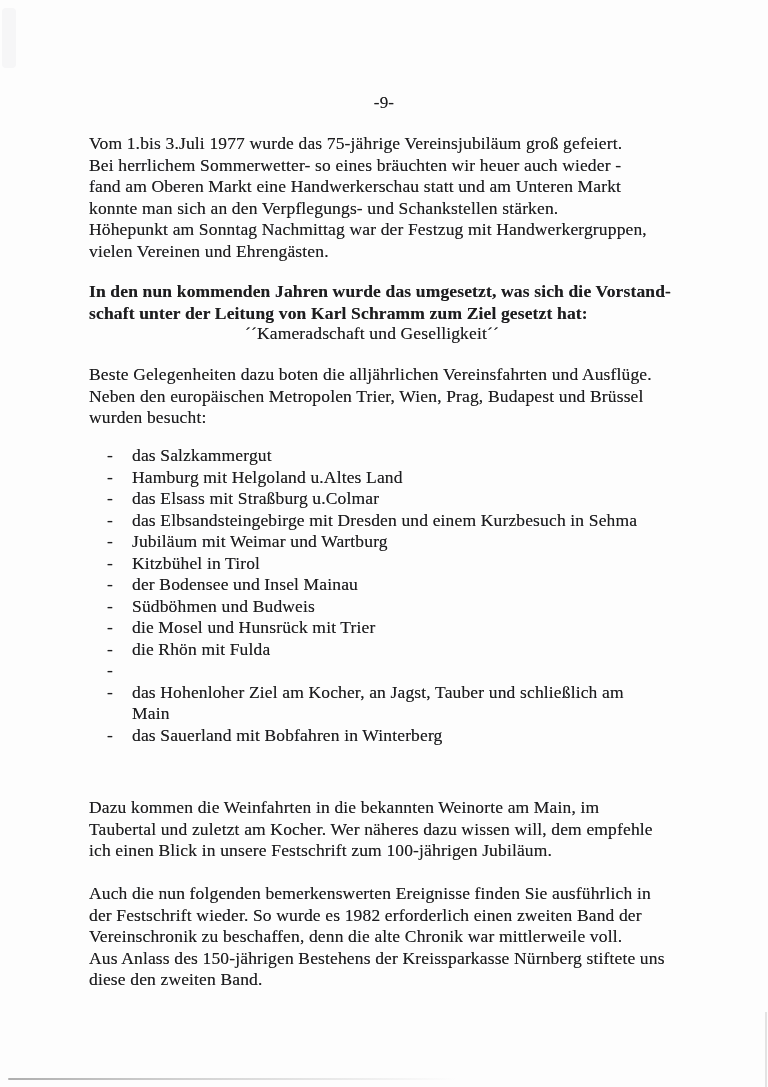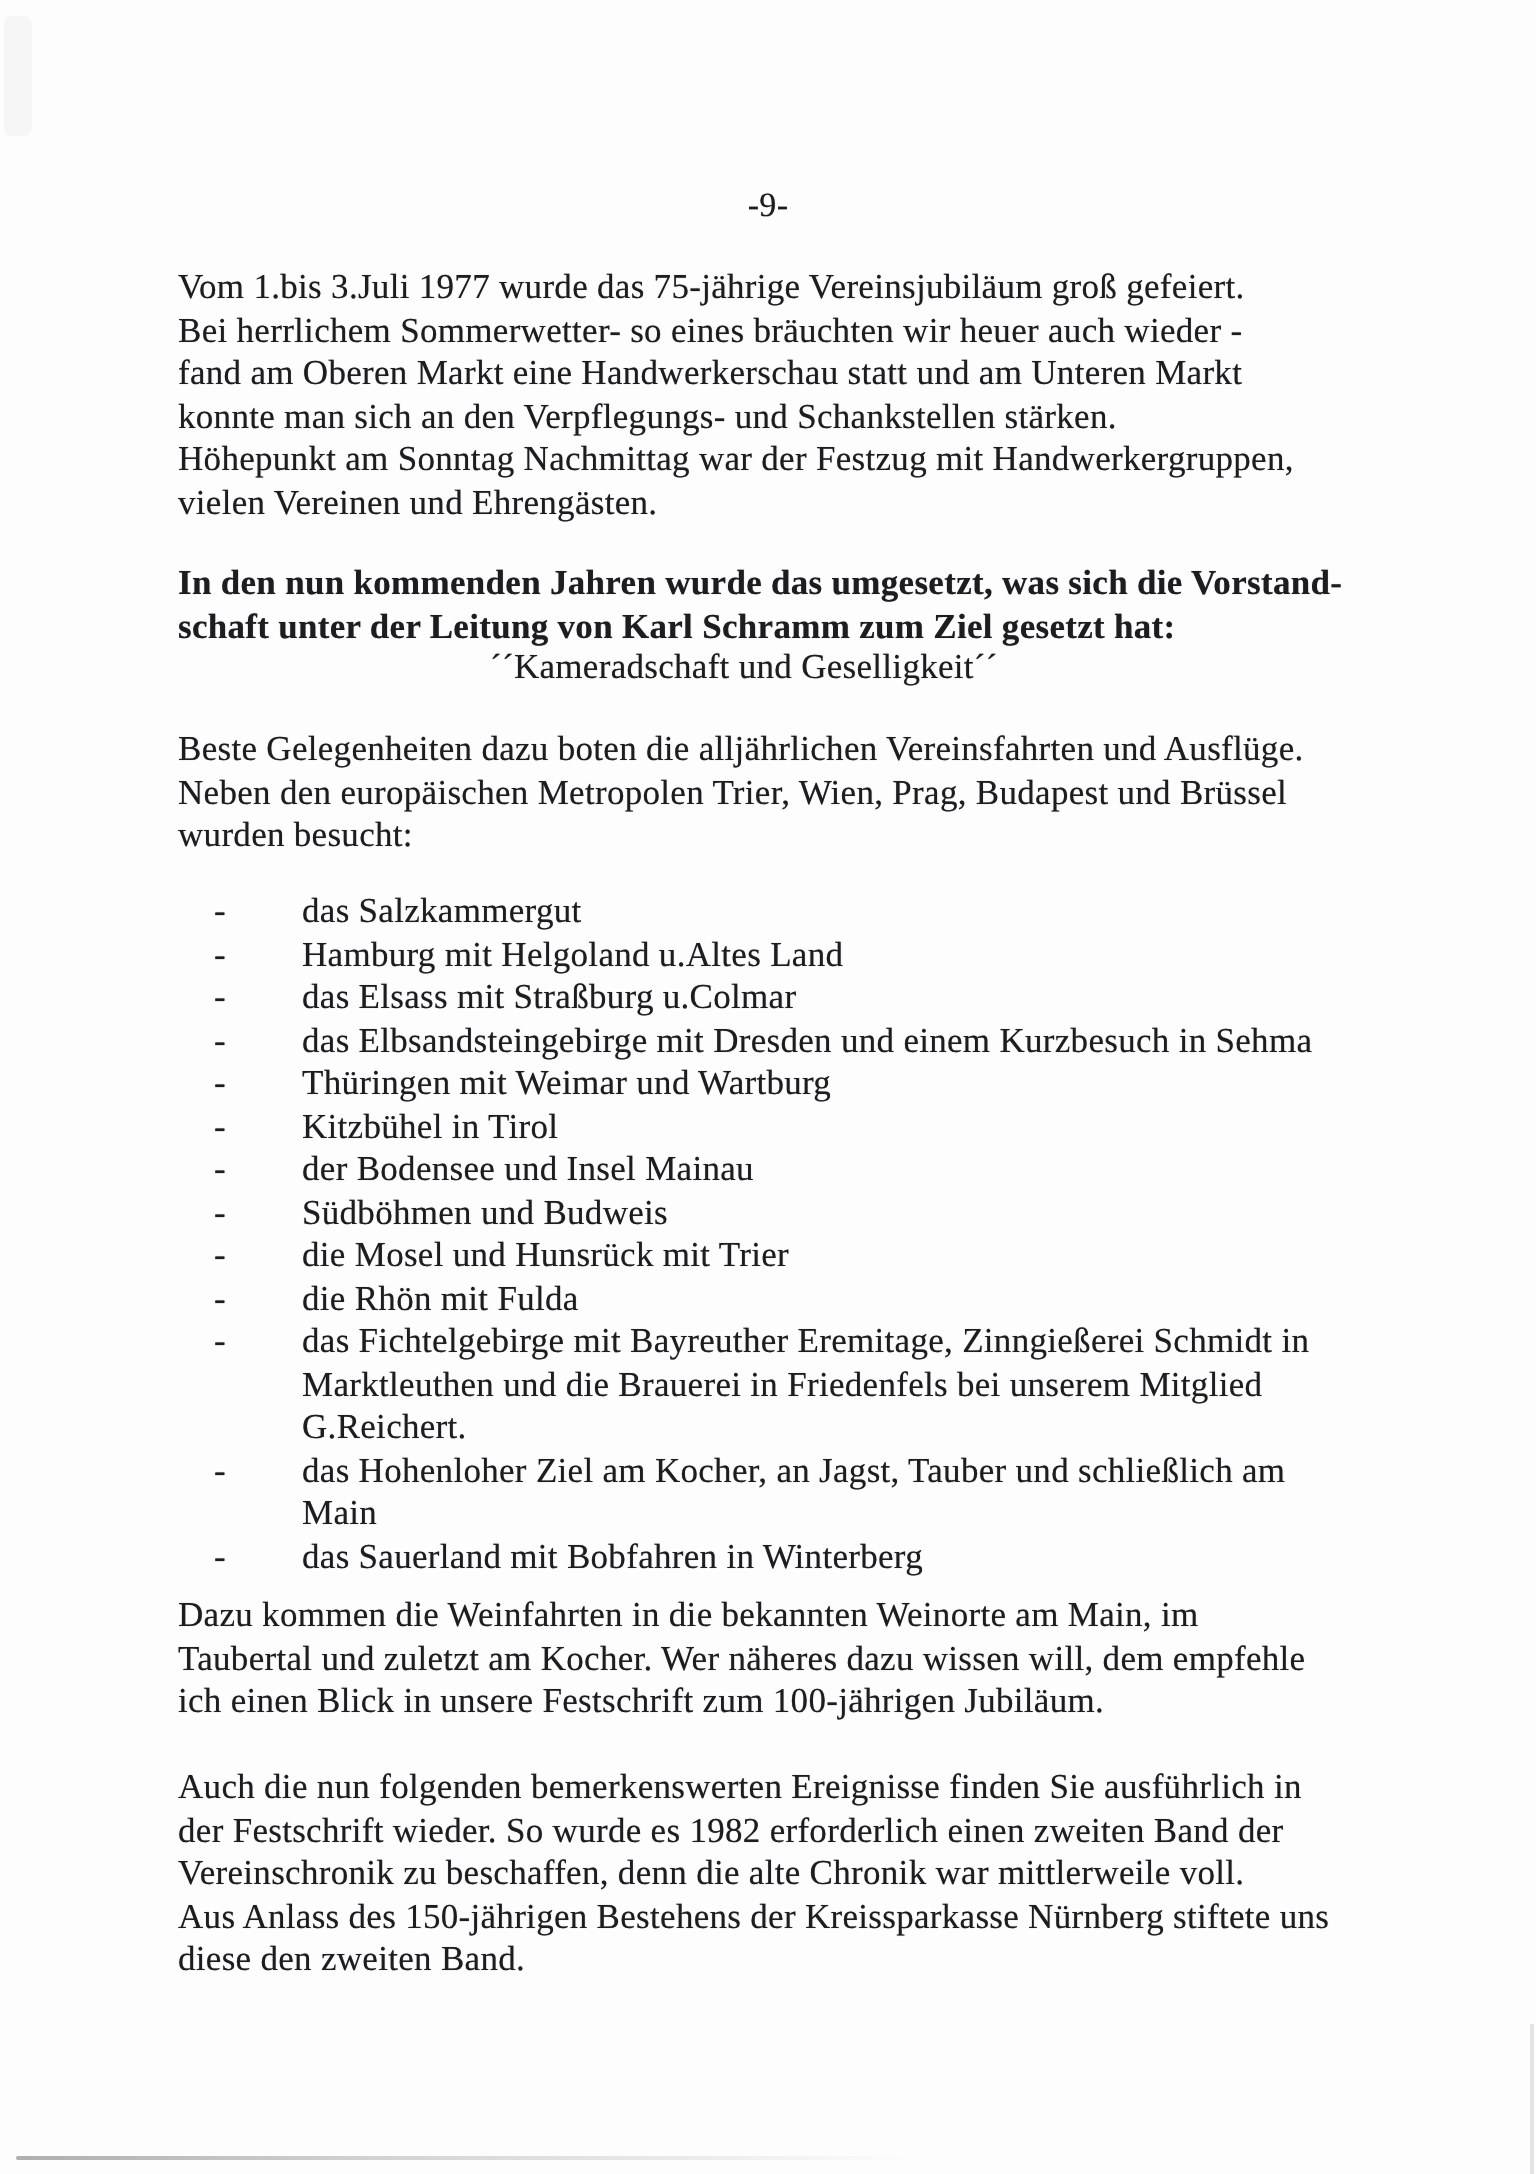--- a/index.html
+++ b/index.html
@@ -56,21 +56,20 @@
   }
   .trip-item {
     display: flex;
     align-items: flex-start;
   }
   .trip-item .bullet {
     flex: 0 0 25px;
   }
   .trip-item .trip-text {
     white-space: pre-line;
-    margin-left: 19px;
   }
   
   .scan-line-bottom {
     position: absolute;
     left: 8px;
     top: 1078px;
     width: 448px;
     height: 2px;
     background: linear-gradient(to right,
       rgba(110,110,110,0.55) 0%,
@@ -132,21 +131,21 @@
     <li class="trip-item">
       <span class="bullet">-</span>
       <span class="trip-text">das Elsass mit Straßburg u.Colmar</span>
     </li>
     <li class="trip-item">
       <span class="bullet">-</span>
       <span class="trip-text">das Elbsandsteingebirge mit Dresden und einem Kurzbesuch in Sehma</span>
     </li>
     <li class="trip-item">
       <span class="bullet">-</span>
-      <span class="trip-text">Thüringen mit Weimar und Wartburg</span>
+      <span class="trip-text">Jubiläum mit Weimar und Wartburg</span>
     </li>
     <li class="trip-item">
       <span class="bullet">-</span>
       <span class="trip-text">Kitzbühel in Tirol</span>
     </li>
     <li class="trip-item">
       <span class="bullet">-</span>
       <span class="trip-text">der Bodensee und Insel Mainau</span>
     </li>
     <li class="trip-item">
@@ -156,23 +155,20 @@
     <li class="trip-item">
       <span class="bullet">-</span>
       <span class="trip-text">die Mosel und Hunsrück mit Trier</span>
     </li>
     <li class="trip-item">
       <span class="bullet">-</span>
       <span class="trip-text">die Rhön mit Fulda</span>
     </li>
     <li class="trip-item">
       <span class="bullet">-</span>
-      <span class="trip-text">das Fichtelgebirge mit Bayreuther Eremitage, Zinngießerei Schmidt in
-Marktleuthen und die Brauerei in Friedenfels bei unserem Mitglied
-G.Reichert.</span>
     </li>
     <li class="trip-item">
       <span class="bullet">-</span>
       <span class="trip-text">das Hohenloher Ziel am Kocher, an Jagst, Tauber und schließlich am
 Main</span>
     </li>
     <li class="trip-item">
       <span class="bullet">-</span>
       <span class="trip-text">das Sauerland mit Bobfahren in Winterberg</span>
     </li>

